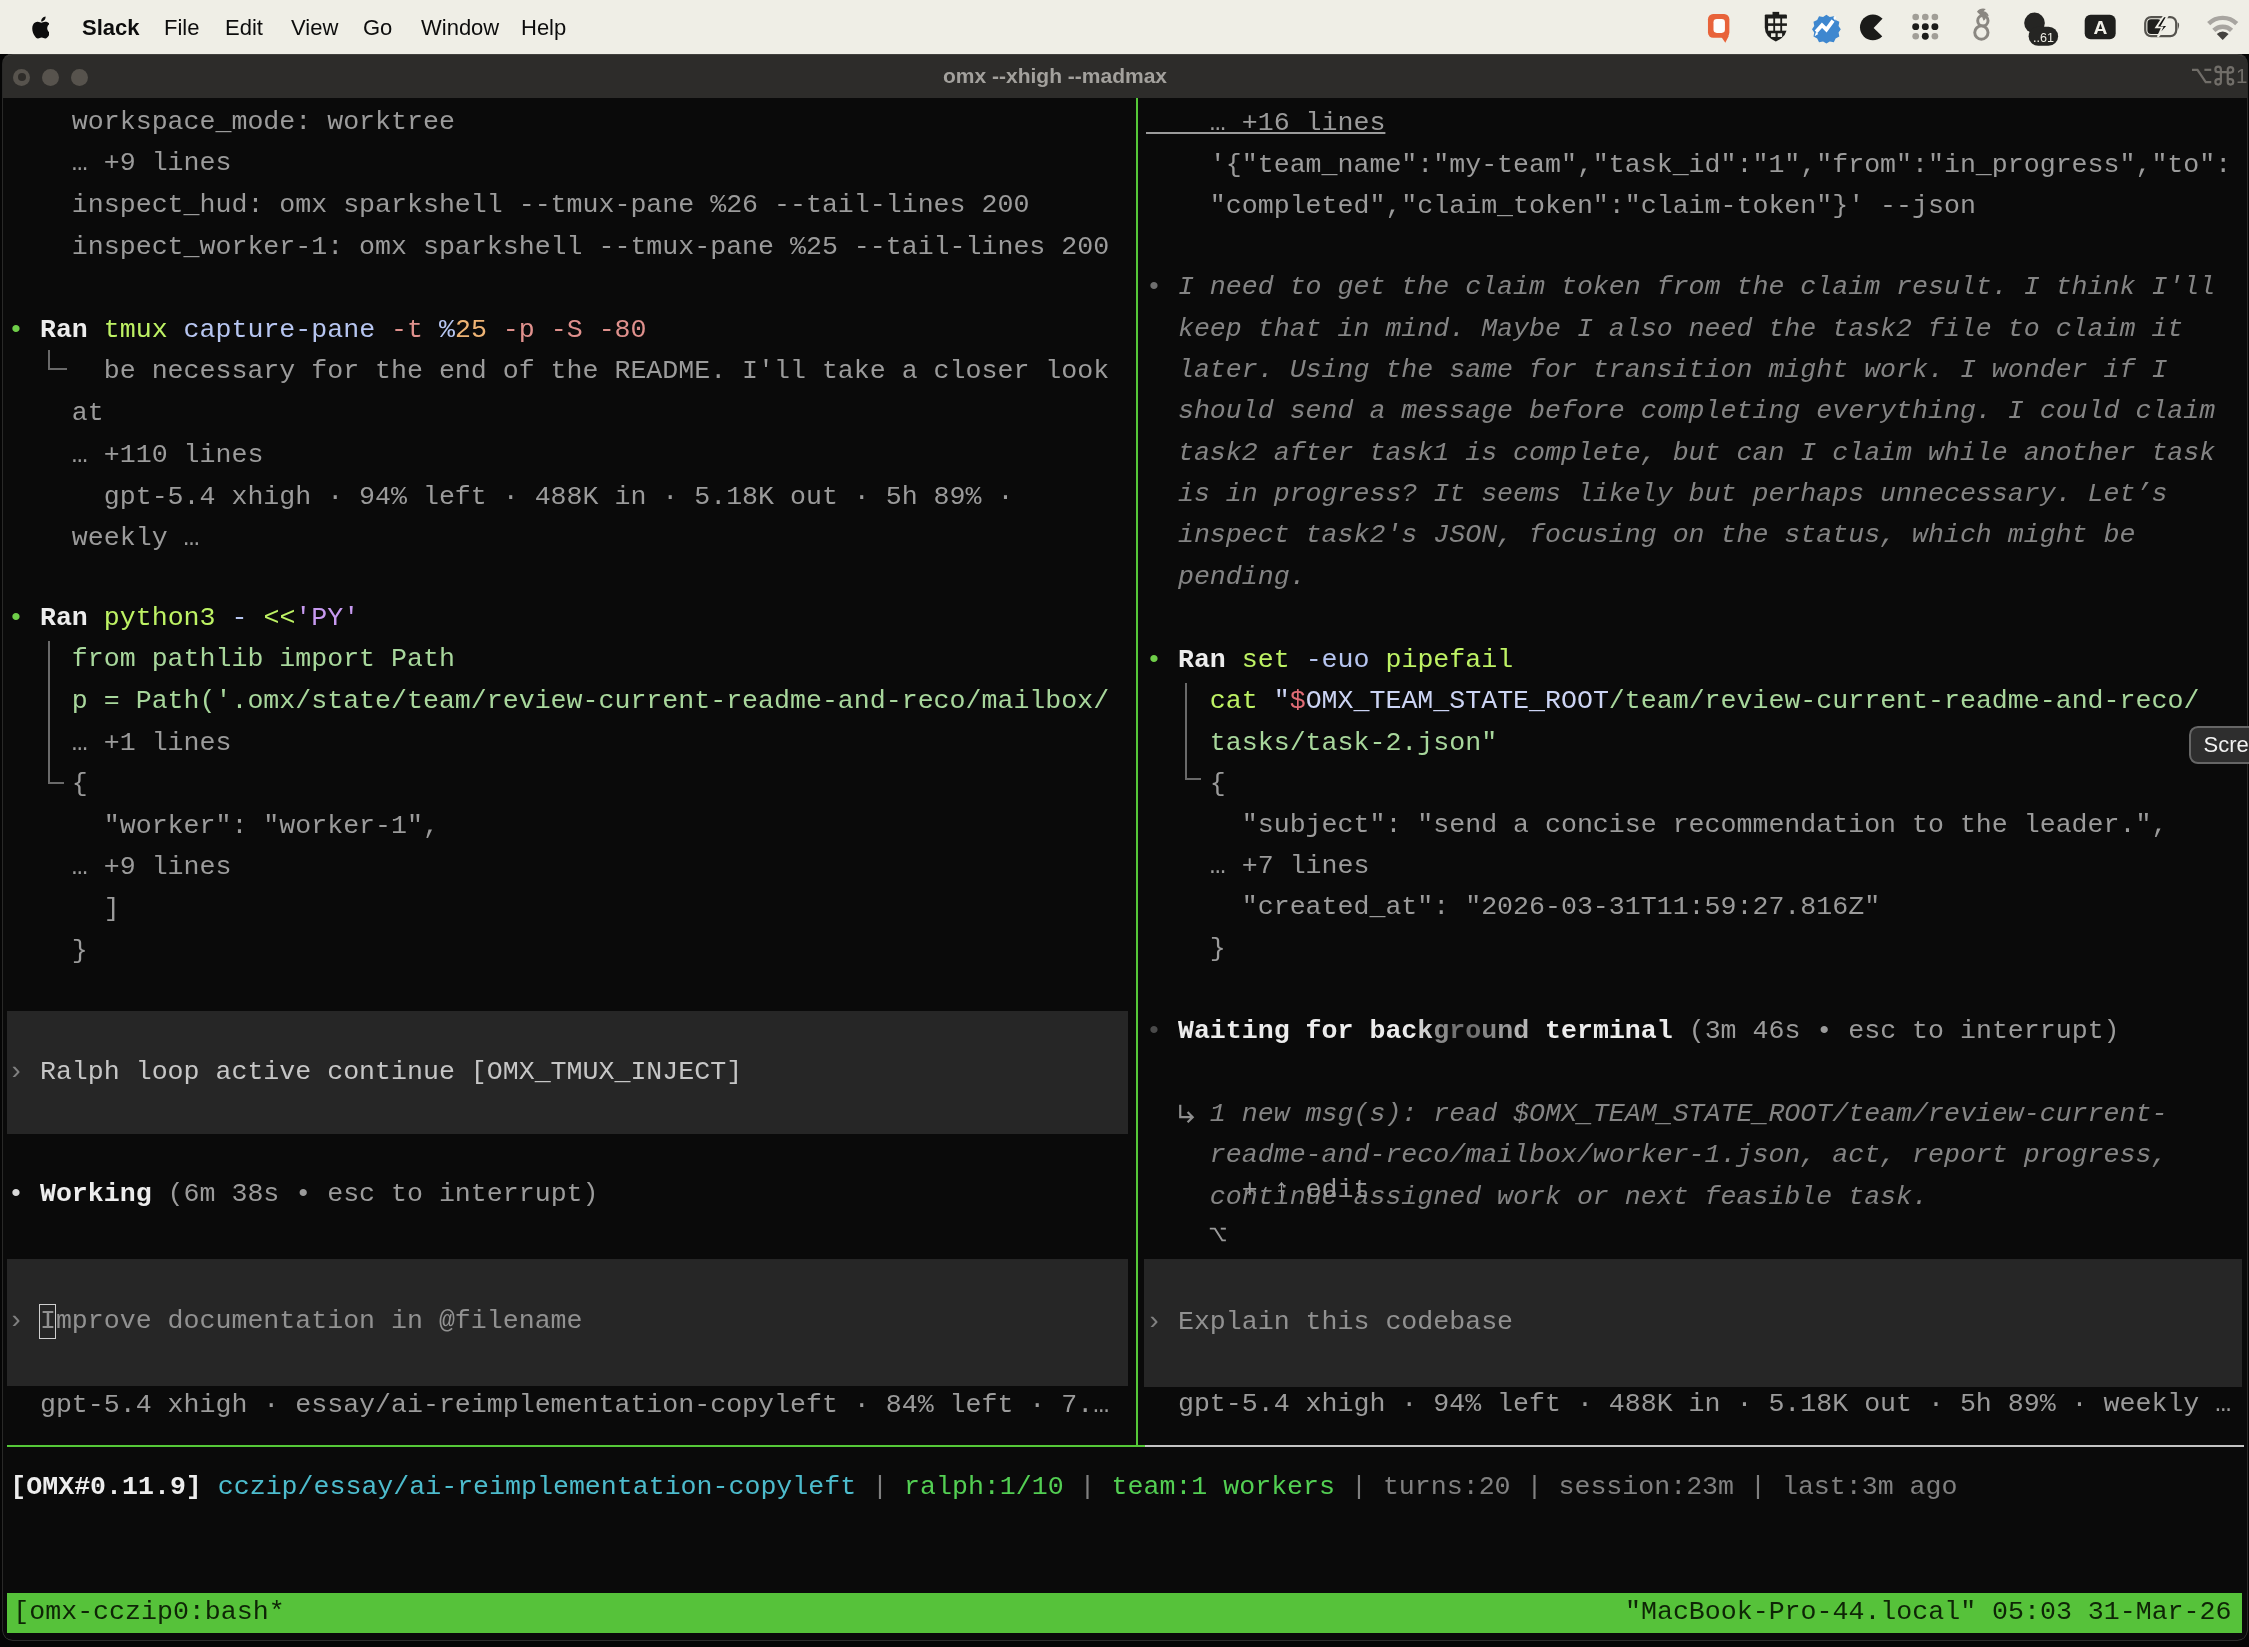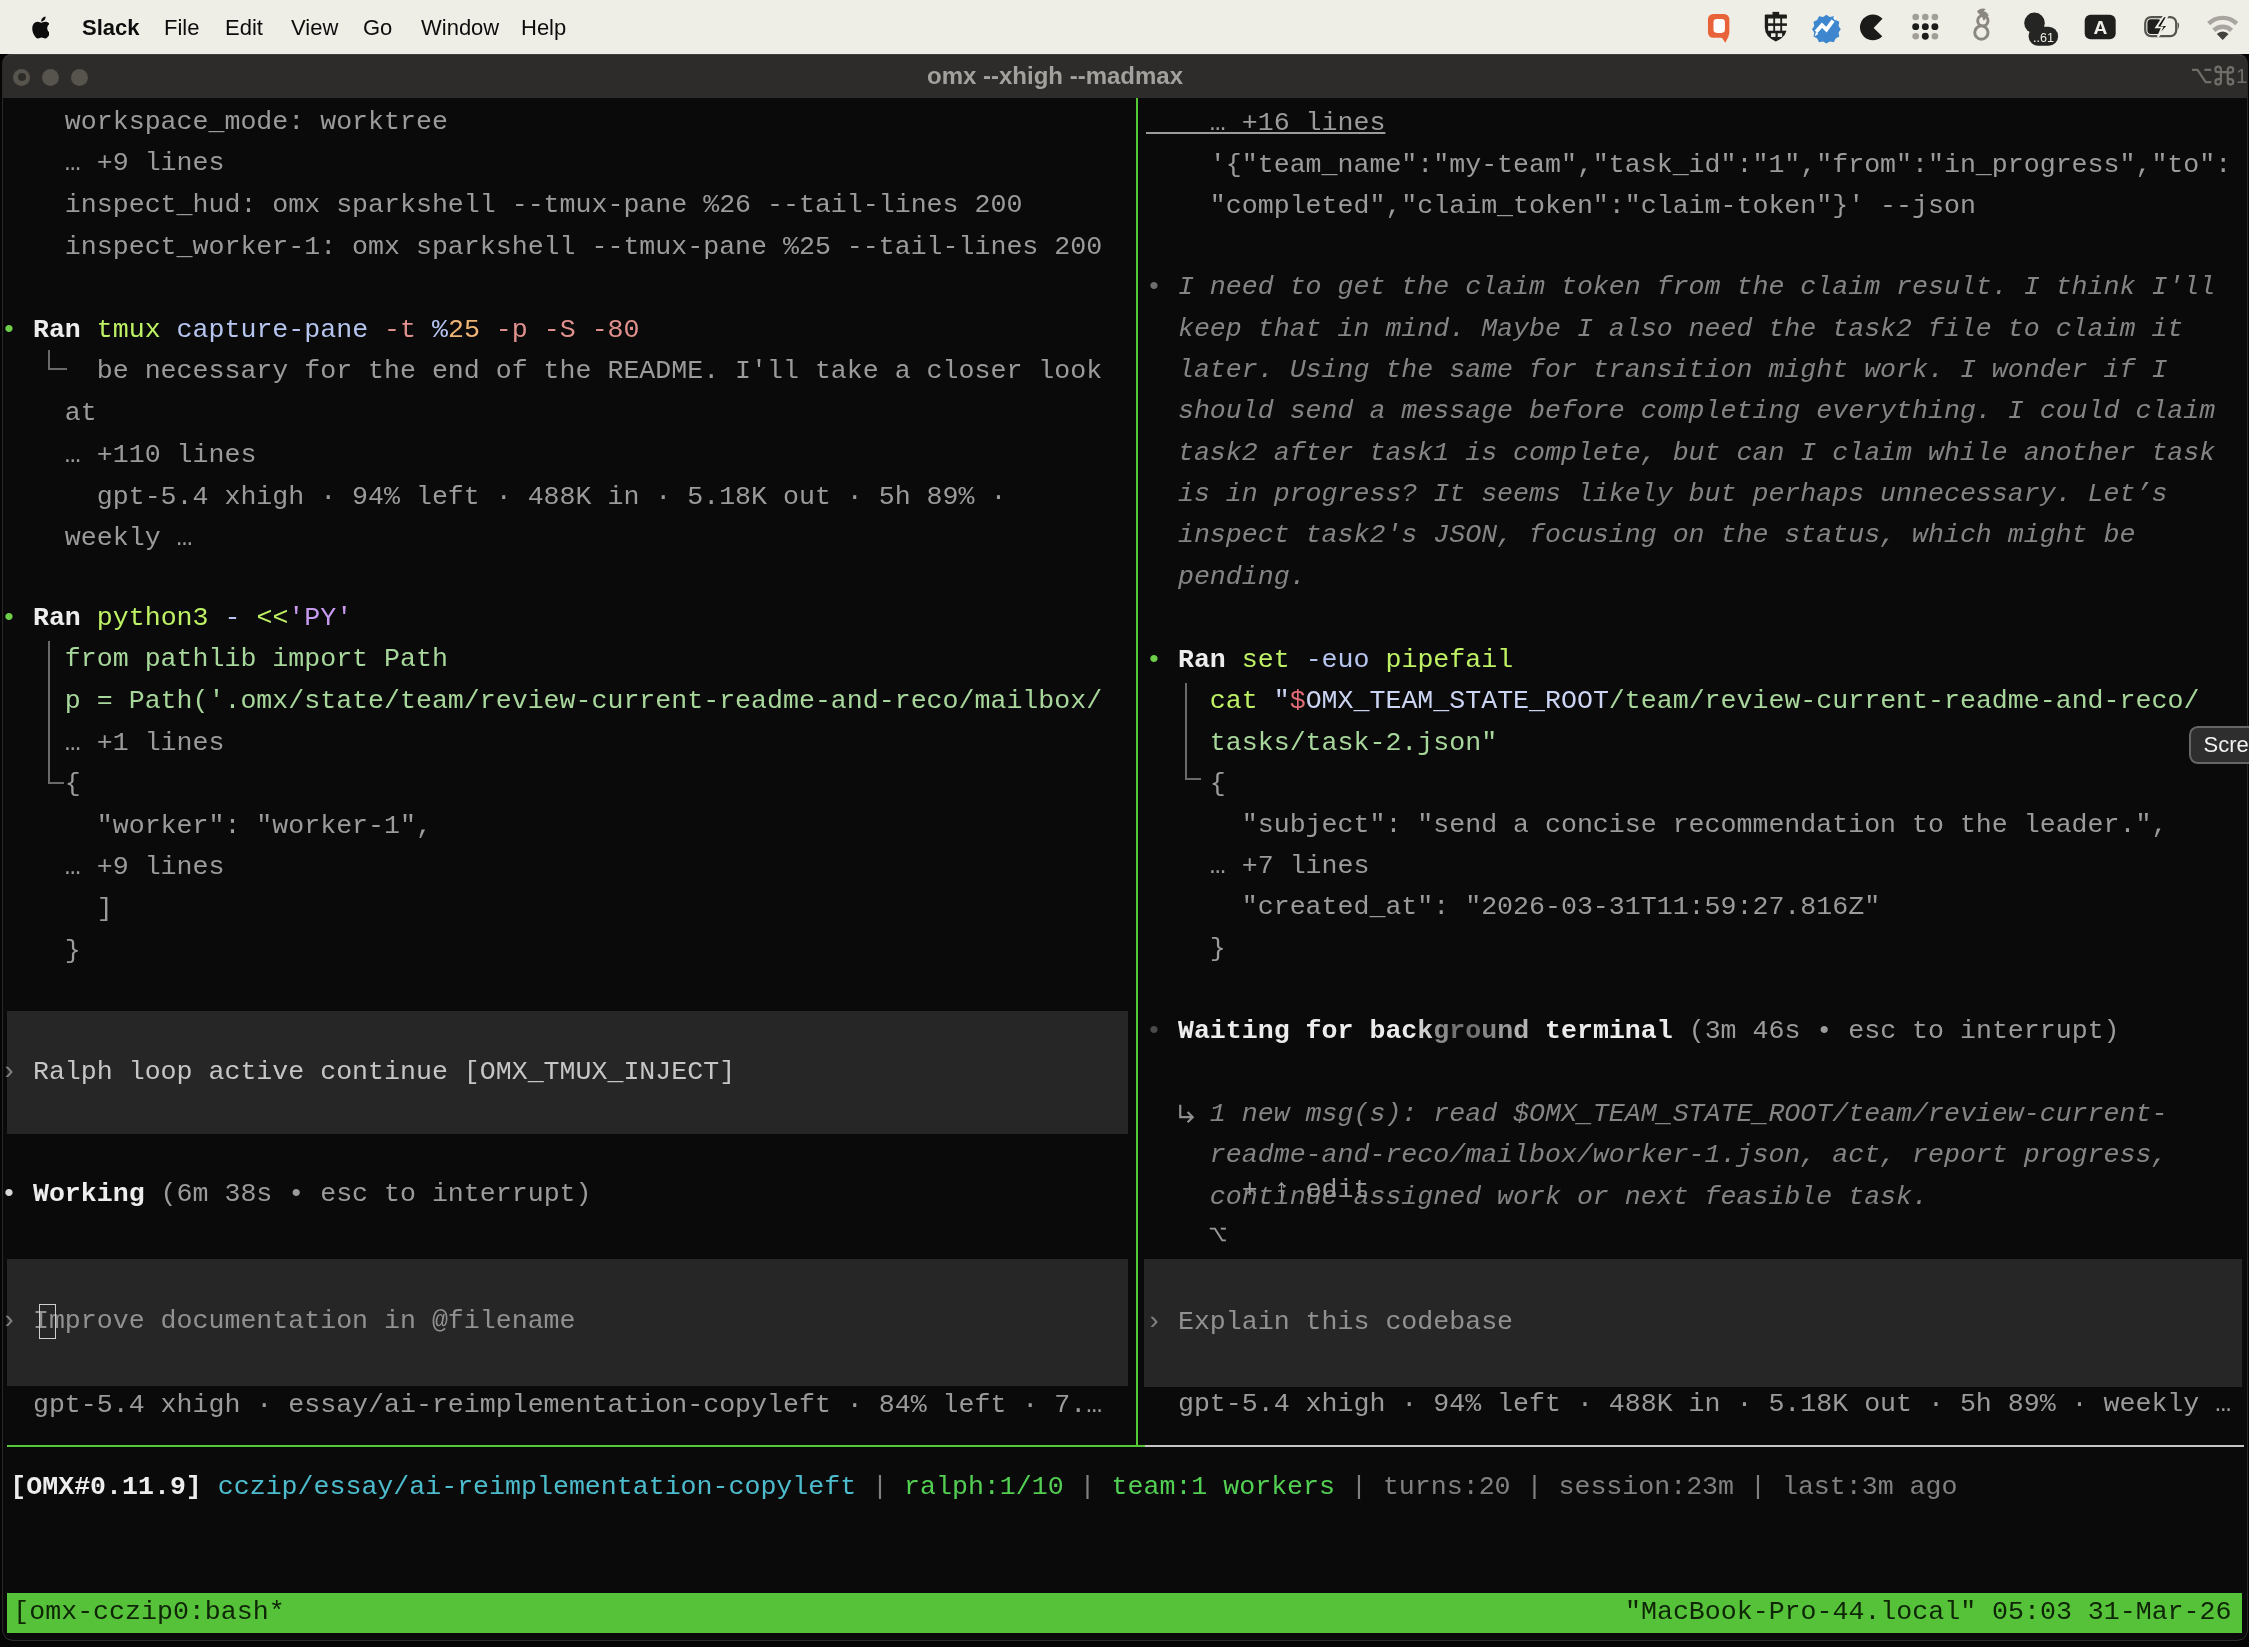--- a/index.html
+++ b/index.html
@@ -3,21 +3,21 @@
 <meta charset="utf-8">
 <style>
   html,body{margin:0;padding:0;}
   body{width:2250px;height:1648px;background:#050505;position:relative;overflow:hidden;}
   .menubar{position:absolute;left:0;top:0;width:2250px;height:54px;background:#efeee6;}
   .mi{position:absolute;top:0;height:54px;line-height:56px;font-family:"Liberation Sans",sans-serif;font-size:22px;color:#0d0d0d;}
   .win{position:absolute;left:3px;top:54px;width:2244px;height:1586px;background:#0a0a0a;border-radius:9.6px;box-shadow:0 0 0 0.7px #3a3a38;}
   .tbar{position:absolute;left:3px;top:54px;width:2244px;height:44px;background:#2d2c2a;border-radius:9.6px 9.6px 0 0;border-top:0.7px solid #58565279;box-sizing:border-box;}
   .tl{position:absolute;border-radius:50%;width:17px;height:17px;background:#57534d;top:69px;}
   .t{position:absolute;font-family:"Liberation Mono",monospace;font-size:26.6px;line-height:41px;white-space:pre;color:#9b9b9b;}
-  .lt{left:1px;}
+  .lt{left:8px;}
   .rt{left:1146px;}
   .w{color:#ededed;font-weight:bold;}
   .bl{color:#bef264;}
   .lv{color:#b6c5f0;}
   .pk{color:#e0918d;}
   .or{color:#eeb475;}
   .pu{color:#c79af0;}
   .gr{color:#a8d79c;}
   .gb{color:#6fce49;}
   .rd{color:#e06c75;}
@@ -32,21 +32,21 @@
   .hstub{position:absolute;height:1.5px;background:#6a6a6a;}
 </style>
 </head>
 <body>
 <div class="win"></div>
 <div class="tbar"></div>
 <div class="tl" style="left:13.3px;"></div>
 <div class="tl" style="left:42px;"></div>
 <div class="tl" style="left:71px;"></div>
 <div style="position:absolute;left:17.7px;top:73px;width:8px;height:8px;border-radius:50%;background:#2e2c29;"></div>
-<div style="position:absolute;left:3px;top:54px;width:2104px;height:44px;text-align:center;line-height:43px;font-family:'Liberation Sans',sans-serif;font-size:24px;font-weight:bold;color:#a3a19d;">omx --xhigh --madmax</div>
+<div style="position:absolute;left:3px;top:54px;width:2104px;height:44px;text-align:center;line-height:43px;font-family:'Liberation Sans',sans-serif;font-size:21px;font-weight:bold;color:#a3a19d;">omx --xhigh --madmax</div>
 <svg style="position:absolute;left:2190px;top:65px;" width="59" height="22" viewBox="0 0 84 32">
     <g stroke="#716e69" stroke-width="3.2" fill="none">
       <path d="M2 7 h8 l12 18 h8"></path>
       <path d="M20 7 h10"></path>
       <path d="M44 11 V6.5 a4 4 0 1 0 -4 4 H44 m0 0 v10 m0 -10 h10 m-10 10 h-4 a4 4 0 1 0 4 4 v-4 m10 0 v4 a4 4 0 1 0 4 -4 h-4 m0 0 V11 m0 0 h4 a4 4 0 1 0 -4 -4 v4"></path>
     </g>
     <text x="66" y="26" font-family="Liberation Sans" font-size="30" fill="#716e69">1</text>
   </svg>
 
 <div class="menubar"></div>

